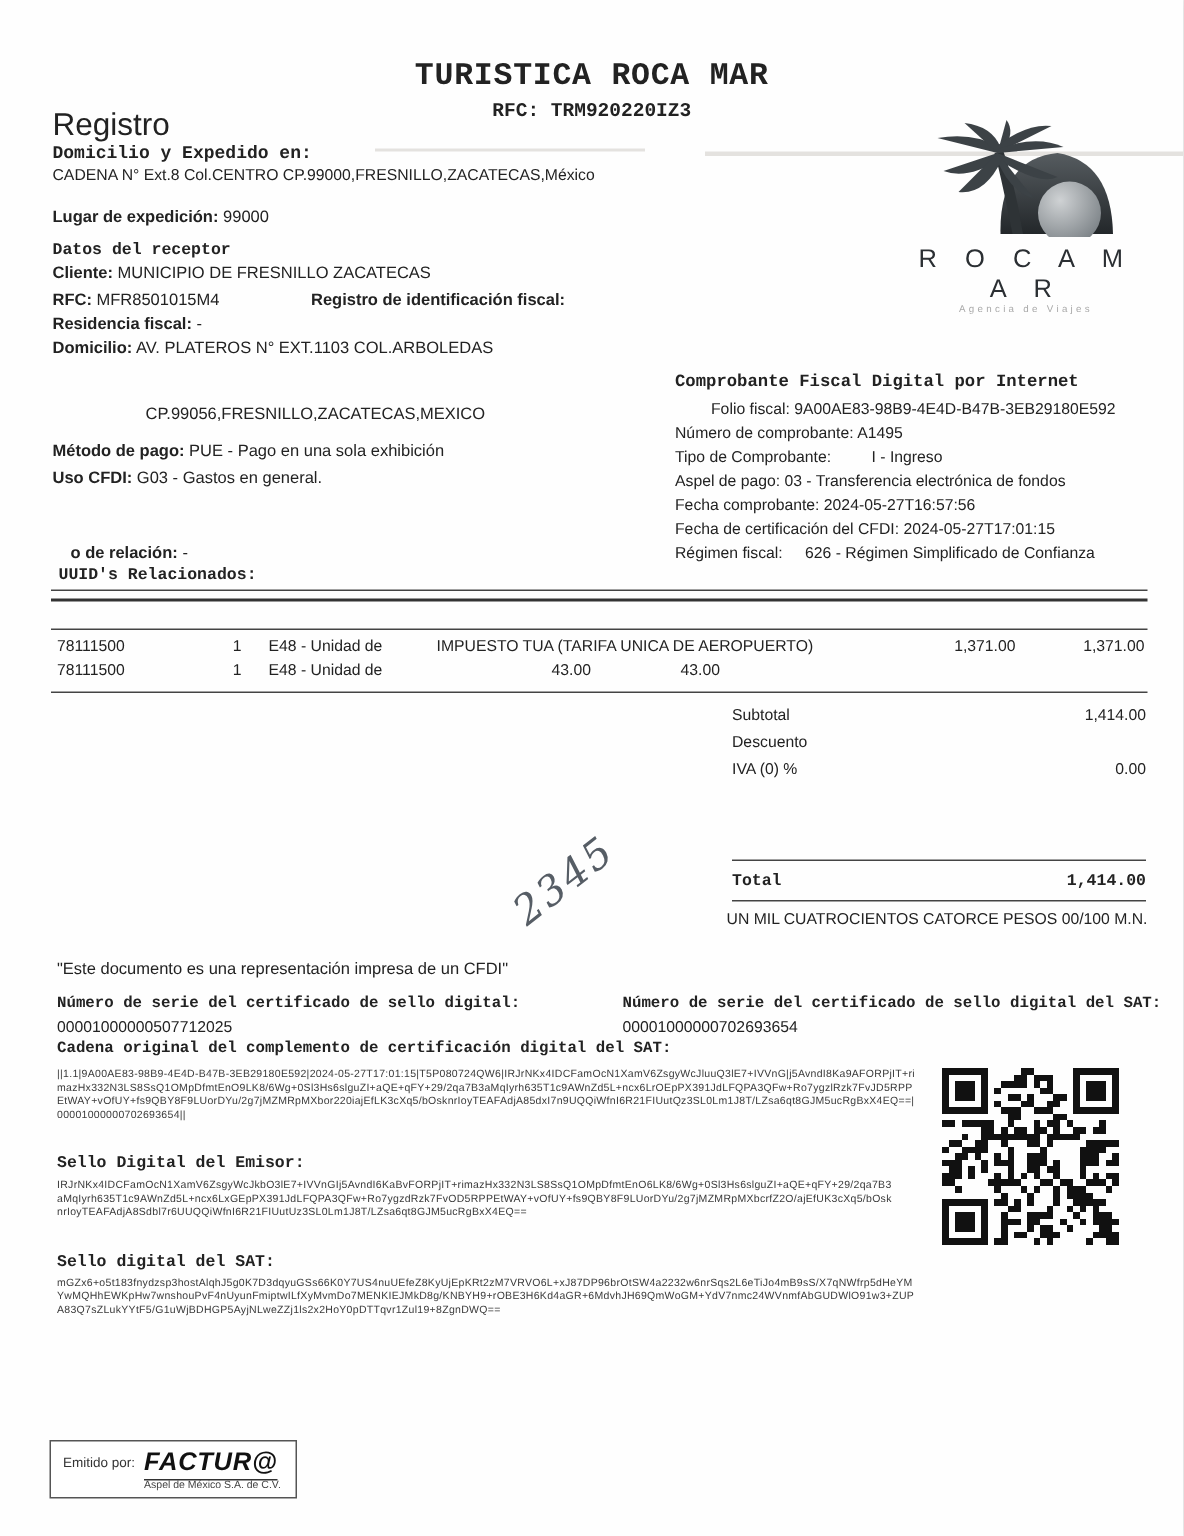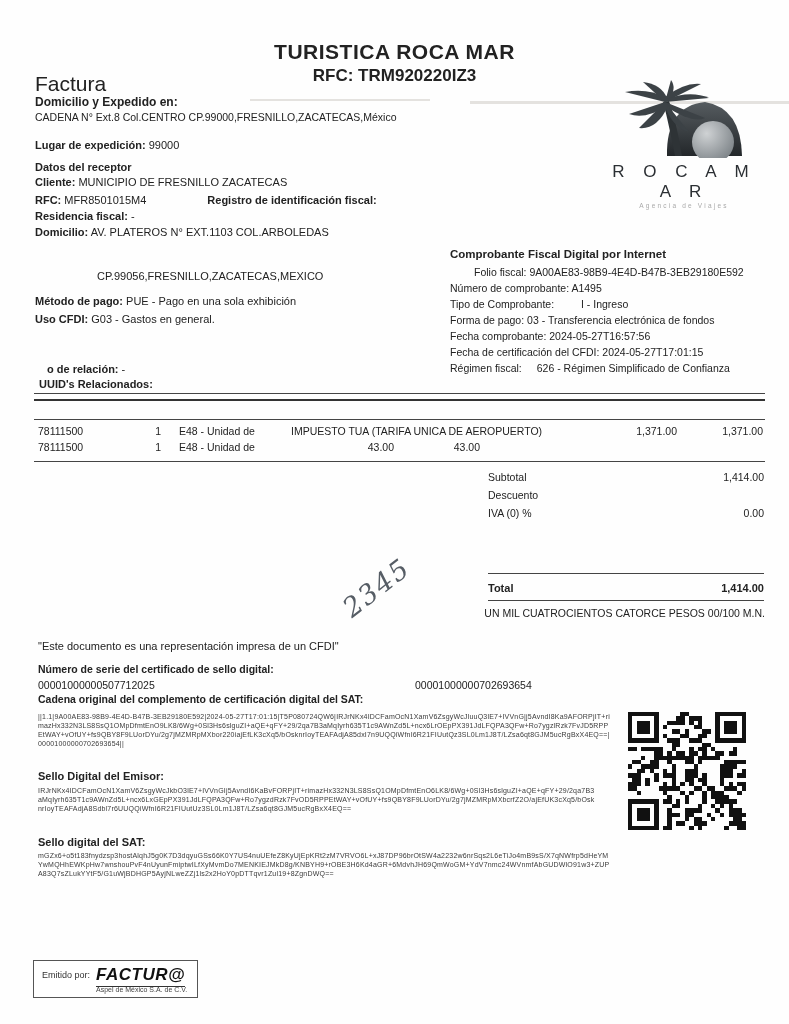--- a/index.html
+++ b/index.html
@@ -4,21 +4,21 @@
 <style>
   * { margin:0; padding:0; box-sizing:border-box; }
   html,body { background:#e8e8e8; }
   body { font-family:"Liberation Sans", sans-serif; color:#222; }
   .page {
     position:relative; width:789px; height:1024px; margin:0 auto;
     background:#fefefe; overflow:hidden;
     box-shadow:0 0 6px rgba(0,0,0,.25);
   }
   .abs { position:absolute; }
-  .b { font-weight:bold; }
+  .b { font-weight:bold;font-family:Liberation Mono, monospace; }
   .t11 { font-size:11px; }
   .t10 { font-size:10.5px; }
   .lbl { font-weight:bold; }
   .center { left:0; right:0; text-align:center; }
   .hline { position:absolute; background:#444; height:1px; }
   .hline.thick { height:2px; background:#333; }
   .tiny {
     font-size:7px; line-height:1.3; color:#3a3a3a;
     word-break:break-all; letter-spacing:.2px;
   }
@@ -59,22 +59,22 @@
 </style>
 </head>
 <body>
 
 <div class="page">
 
   <div class="artifact" style="left:470px; top:101px; width:319px; height:3px;"></div>
   <div class="artifact" style="left:250px; top:99px; width:180px; height:2px;"></div>
 
   <div class="abs center b" style="top:40px; font-size:21px; letter-spacing:.5px;">TURISTICA ROCA MAR</div>
-  <div class="abs center b" style="top:66px; font-size:17px;">RFC:  TRM920220IZ3</div>
-  <div class="abs" style="left:35px; top:72px; font-size:21px;">Factura</div>
+  <div class="abs center b" style="top:66px; font-size:13px;">RFC:  TRM920220IZ3</div>
+  <div class="abs" style="left:35px; top:72px; font-size:21px;">Registro</div>
 
   <div class="abs" style="left:598px; top:80px; width:172px; text-align:center;">
     <span>
       <svg width="150" height="78" viewBox="0 0 150 78">
         <defs>
           <linearGradient id="rockg" x1="0" y1="0" x2="0" y2="1">
             <stop offset="0" stop-color="#565c60"></stop>
               <stop offset="1" stop-color="#23272a"></stop>
           </linearGradient>
           <radialGradient id="ballg" cx=".35" cy=".3" r=".9">
@@ -138,21 +138,21 @@
     </div>
     <div class="t10" style="margin-bottom:4px;">
       <span>Número de comprobante:</span>
       <span>A1495</span>
     </div>
     <div class="t10" style="margin-bottom:4px;">
       <span>Tipo de Comprobante:</span>
       <span style="margin-left:24px;">I - Ingreso</span>
     </div>
     <div class="t10" style="margin-bottom:4px;">
-      <span>Forma de pago:</span>
+      <span>Aspel de pago:</span>
       <span>03 - Transferencia electrónica de fondos</span>
     </div>
     <div class="t10" style="margin-bottom:4px;">
       <span>Fecha comprobante:</span>
       <span>2024-05-27T16:57:56</span>
     </div>
     <div class="t10" style="margin-bottom:4px;">
       <span>Fecha de certificación del CFDI:</span>
       <span>2024-05-27T17:01:15</span>
     </div>
@@ -219,20 +219,21 @@
     <span class="tl">Total</span>
     <span class="tv">1,414.00</span>
   </div>
   <div class="hline" style="left:488px; top:600px; width:276px;"></div>
   <div class="abs t10" style="left:465px; top:607px; width:300px; text-align:right;">UN MIL CUATROCIENTOS CATORCE PESOS 00/100 M.N.</div>
 
   <div class="abs t11" style="left:38px; top:640px;">"Este documento es una representación impresa de un CFDI"</div>
 
   <div class="abs b" style="left:38px; top:663px; font-size:10.5px;">Número de serie del certificado de sello digital:</div>
   <div class="abs t10" style="left:38px; top:679px;">00001000000507712025</div>
+  <div class="abs b" style="left:415px; top:663px; font-size:10.5px;">Número de serie del certificado de sello digital del SAT:</div>
   <div class="abs t10" style="left:415px; top:679px;">00001000000702693654</div>
 
   <div class="abs b" style="left:38px; top:693px; font-size:10.5px;">Cadena original del complemento de certificación digital del SAT:</div>
   <div class="abs tiny" style="left:38px; top:712px; width:572px;">||1.1|9A00AE83-98B9-4E4D-B47B-3EB29180E592|2024-05-27T17:01:15|T5P080724QW6|IRJrNKx4IDCFamOcN1XamV6ZsgyWcJluuQ3lE7+IVVnG|j5AvndI8Ka9AFORPjIT+rimazHx332N3LS8SsQ1OMpDfmtEnO9LK8/6Wg+0Sl3Hs6slguZI+aQE+qFY+29/2qa7B3aMqIyrh635T1c9AWnZd5L+ncx6LrOEpPX391JdLFQPA3QFw+Ro7ygzlRzk7FvJD5RPPEtWAY+vOfUY+fs9QBY8F9LUorDYu/2g7jMZMRpMXbor220iajEfLK3cXq5/bOsknrIoyTEAFAdjA85dxI7n9UQQiWfnI6R21FIUutQz3SL0Lm1J8T/LZsa6qt8GJM5ucRgBxX4EQ==|00001000000702693654||</div>
 
   <div class="abs qr-box" style="left:628px; top:712px; width:118px; height:118px;"><svg viewBox="0 0 27 27" shape-rendering="crispEdges">
         <rect x="0" y="0" width="1" height="1"></rect>
         <rect x="1" y="0" width="1" height="1"></rect>
         <rect x="2" y="0" width="1" height="1"></rect>
         <rect x="3" y="0" width="1" height="1"></rect>

